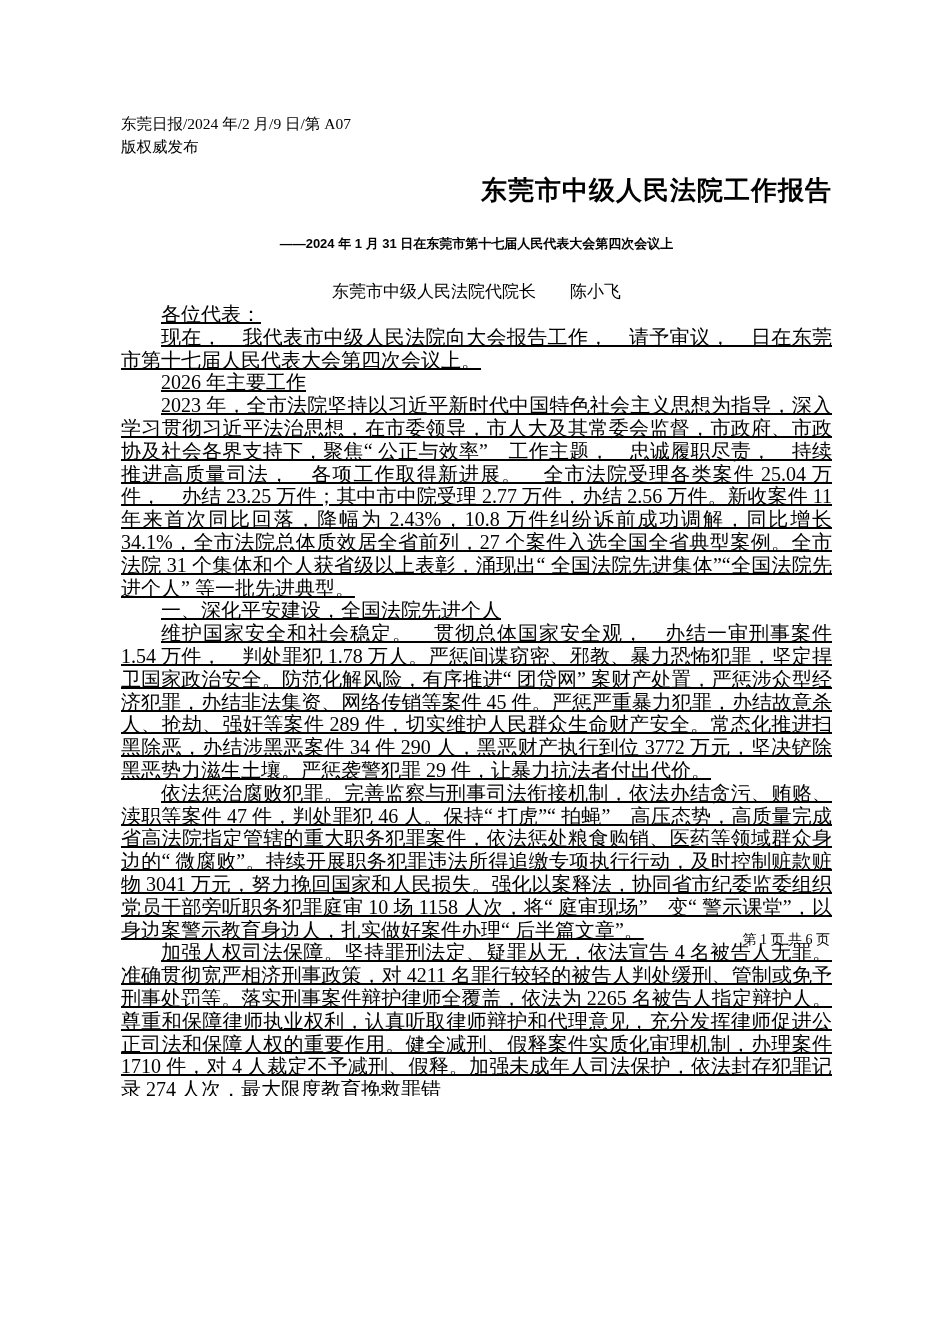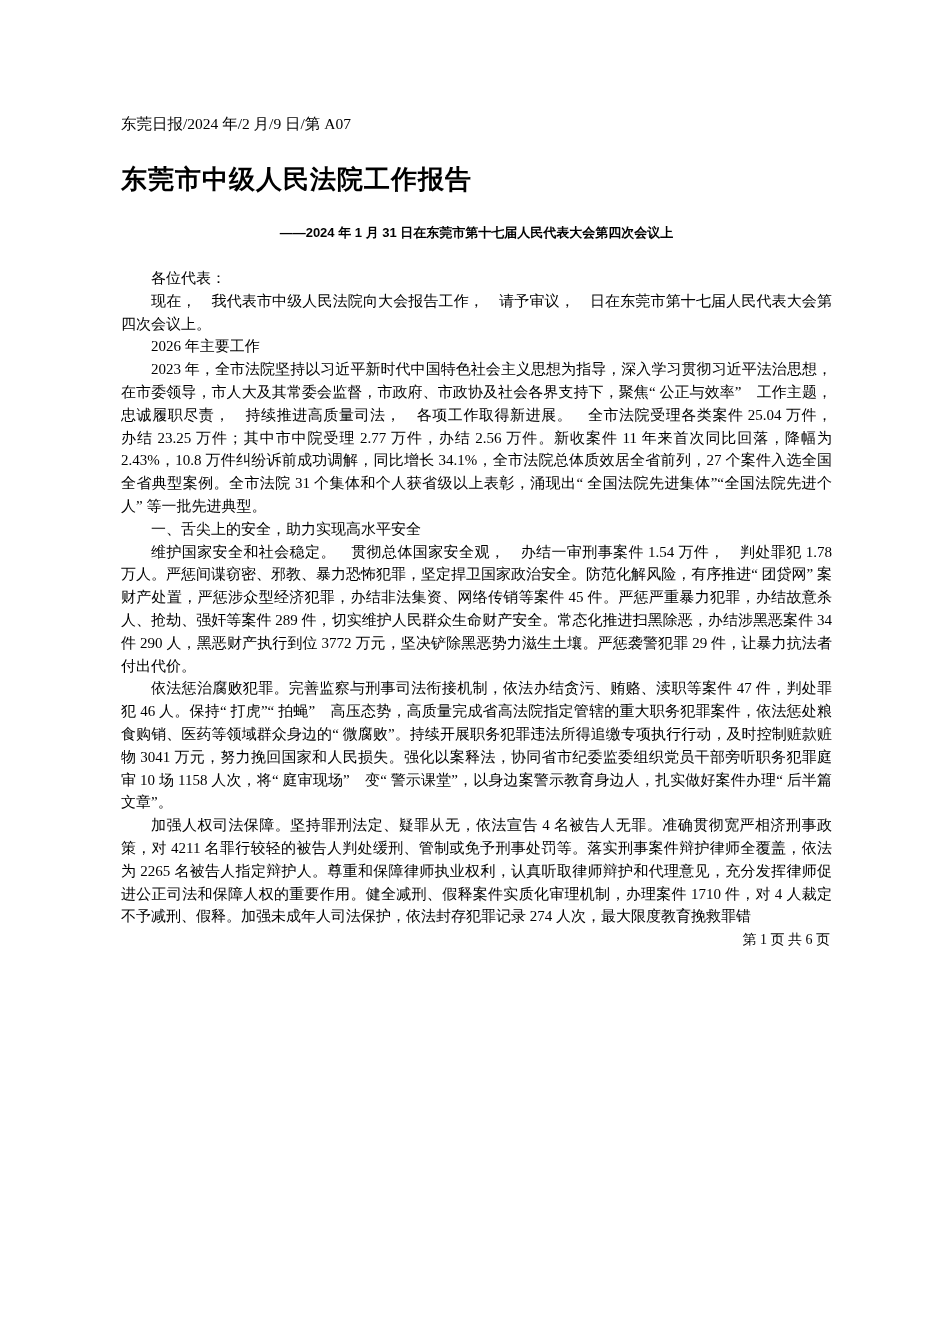--- a/index.html
+++ b/index.html
@@ -16,22 +16,22 @@
     background: #ffffff;
     padding: 112px 118px 0 121px;
     overflow: hidden;
   }
   .doc-header {
     font-size: 15.5px;
     line-height: 23px;
     text-align: left;
   }
   .doc-title {
-    margin-top: 28px;
-    text-align: left;
+    margin-top: 16px;
+    text-align: right;
     font-family: "Liberation Sans", "DejaVu Sans", sans-serif;
     font-weight: bold;
     font-size: 26px;
     line-height: 32px;
     letter-spacing: 1px;
   }
   .doc-subtitle {
     margin-top: 26px;
     text-align: center;
     font-family: "Liberation Sans", "DejaVu Sans", sans-serif;
@@ -39,58 +39,60 @@
     font-size: 13px;
     line-height: 24px;
   }
   .doc-byline {
     margin-top: 24px;
     text-align: center;
     font-size: 17px;
     line-height: 23px;
   }
   .doc-body {
-    margin-top: 22px;
-    font-size: 15px;
+    font-size: 20px;
     line-height: 22.8px;
     text-align: justify;
     text-justify: inter-ideograph;
+    text-decoration: underline;
   }
   .doc-body p {
     text-indent: 2em;
     margin: 0;
   }
   .doc-footer {
     position: absolute;
     right: 120px;
     bottom: 146px;
     font-size: 14px;
     line-height: 20px;
   }
 </style>
 </head>
 <body>
 
 <div class="page">
 
   <div class="doc-header">
     <div>东莞日报/2024 年/2 月/9 日/第  A07</div>
+    <div>版权威发布</div>
   </div>
 
   <h1 class="doc-title">东莞市中级人民法院工作报告</h1>
 
   <h2 class="doc-subtitle">——2024 年  1 月  31 日在东莞市第十七届人民代表大会第四次会议上</h2>
 
+  <div class="doc-byline">东莞市中级人民法院代院长　　陈小飞</div>
 
   <div class="doc-body">
     <p>各位代表：</p>
     <p>现在，　我代表市中级人民法院向大会报告工作，　请予审议，　日在东莞市第十七届人民代表大会第四次会议上。</p>
     <p>2026 年主要工作</p>
     <p>2023 年，全市法院坚持以习近平新时代中国特色社会主义思想为指导，深入学习贯彻习近平法治思想，在市委领导，市人大及其常委会监督，市政府、市政协及社会各界支持下，聚焦“ 公正与效率”　工作主题，　忠诚履职尽责，　持续推进高质量司法，　各项工作取得新进展。　全市法院受理各类案件 25.04 万件，　办结  23.25 万件；其中市中院受理  2.77 万件，办结  2.56 万件。新收案件  11 年来首次同比回落，降幅为 2.43%，10.8 万件纠纷诉前成功调解，同比增长 34.1%，全市法院总体质效居全省前列，27 个案件入选全国全省典型案例。全市法院  31 个集体和个人获省级以上表彰，涌现出“ 全国法院先进集体”“全国法院先进个人” 等一批先进典型。</p>
-    <p>一、舌尖上的安全，助力实现高水平安全</p>
+    <p>一、深化平安建设，全国法院先进个人</p>
     <p>维护国家安全和社会稳定。　贯彻总体国家安全观，　办结一审刑事案件 1.54 万件，　判处罪犯 1.78 万人。严惩间谍窃密、邪教、暴力恐怖犯罪，坚定捍卫国家政治安全。防范化解风险，有序推进“ 团贷网” 案财产处置，严惩涉众型经济犯罪，办结非法集资、网络传销等案件 45 件。严惩严重暴力犯罪，办结故意杀人、抢劫、强奸等案件  289 件，切实维护人民群众生命财产安全。常态化推进扫黑除恶，办结涉黑恶案件 34 件 290 人，黑恶财产执行到位 3772 万元，坚决铲除黑恶势力滋生土壤。严惩袭警犯罪 29 件，让暴力抗法者付出代价。</p>
     <p>依法惩治腐败犯罪。完善监察与刑事司法衔接机制，依法办结贪污、贿赂、渎职等案件  47 件，判处罪犯  46 人。保持“ 打虎”“ 拍蝇”　高压态势，高质量完成省高法院指定管辖的重大职务犯罪案件，依法惩处粮食购销、医药等领域群众身边的“ 微腐败”。持续开展职务犯罪违法所得追缴专项执行行动，及时控制赃款赃物 3041 万元，努力挽回国家和人民损失。强化以案释法，协同省市纪委监委组织党员干部旁听职务犯罪庭审 10 场 1158 人次，将“ 庭审现场”　变“ 警示课堂”，以身边案警示教育身边人，扎实做好案件办理“ 后半篇文章”。</p>
     <p>加强人权司法保障。坚持罪刑法定、疑罪从无，依法宣告 4 名被告人无罪。准确贯彻宽严相济刑事政策，对 4211 名罪行较轻的被告人判处缓刑、管制或免予刑事处罚等。落实刑事案件辩护律师全覆盖，依法为 2265 名被告人指定辩护人。尊重和保障律师执业权利，认真听取律师辩护和代理意见，充分发挥律师促进公正司法和保障人权的重要作用。健全减刑、假释案件实质化审理机制，办理案件  1710 件，对  4 人裁定不予减刑、假释。加强未成年人司法保护，依法封存犯罪记录  274 人次，最大限度教育挽救罪错</p>
   </div>
 
   <div class="doc-footer">第 1 页 共 6 页</div>
 
 </div>
 
 </body></html>

